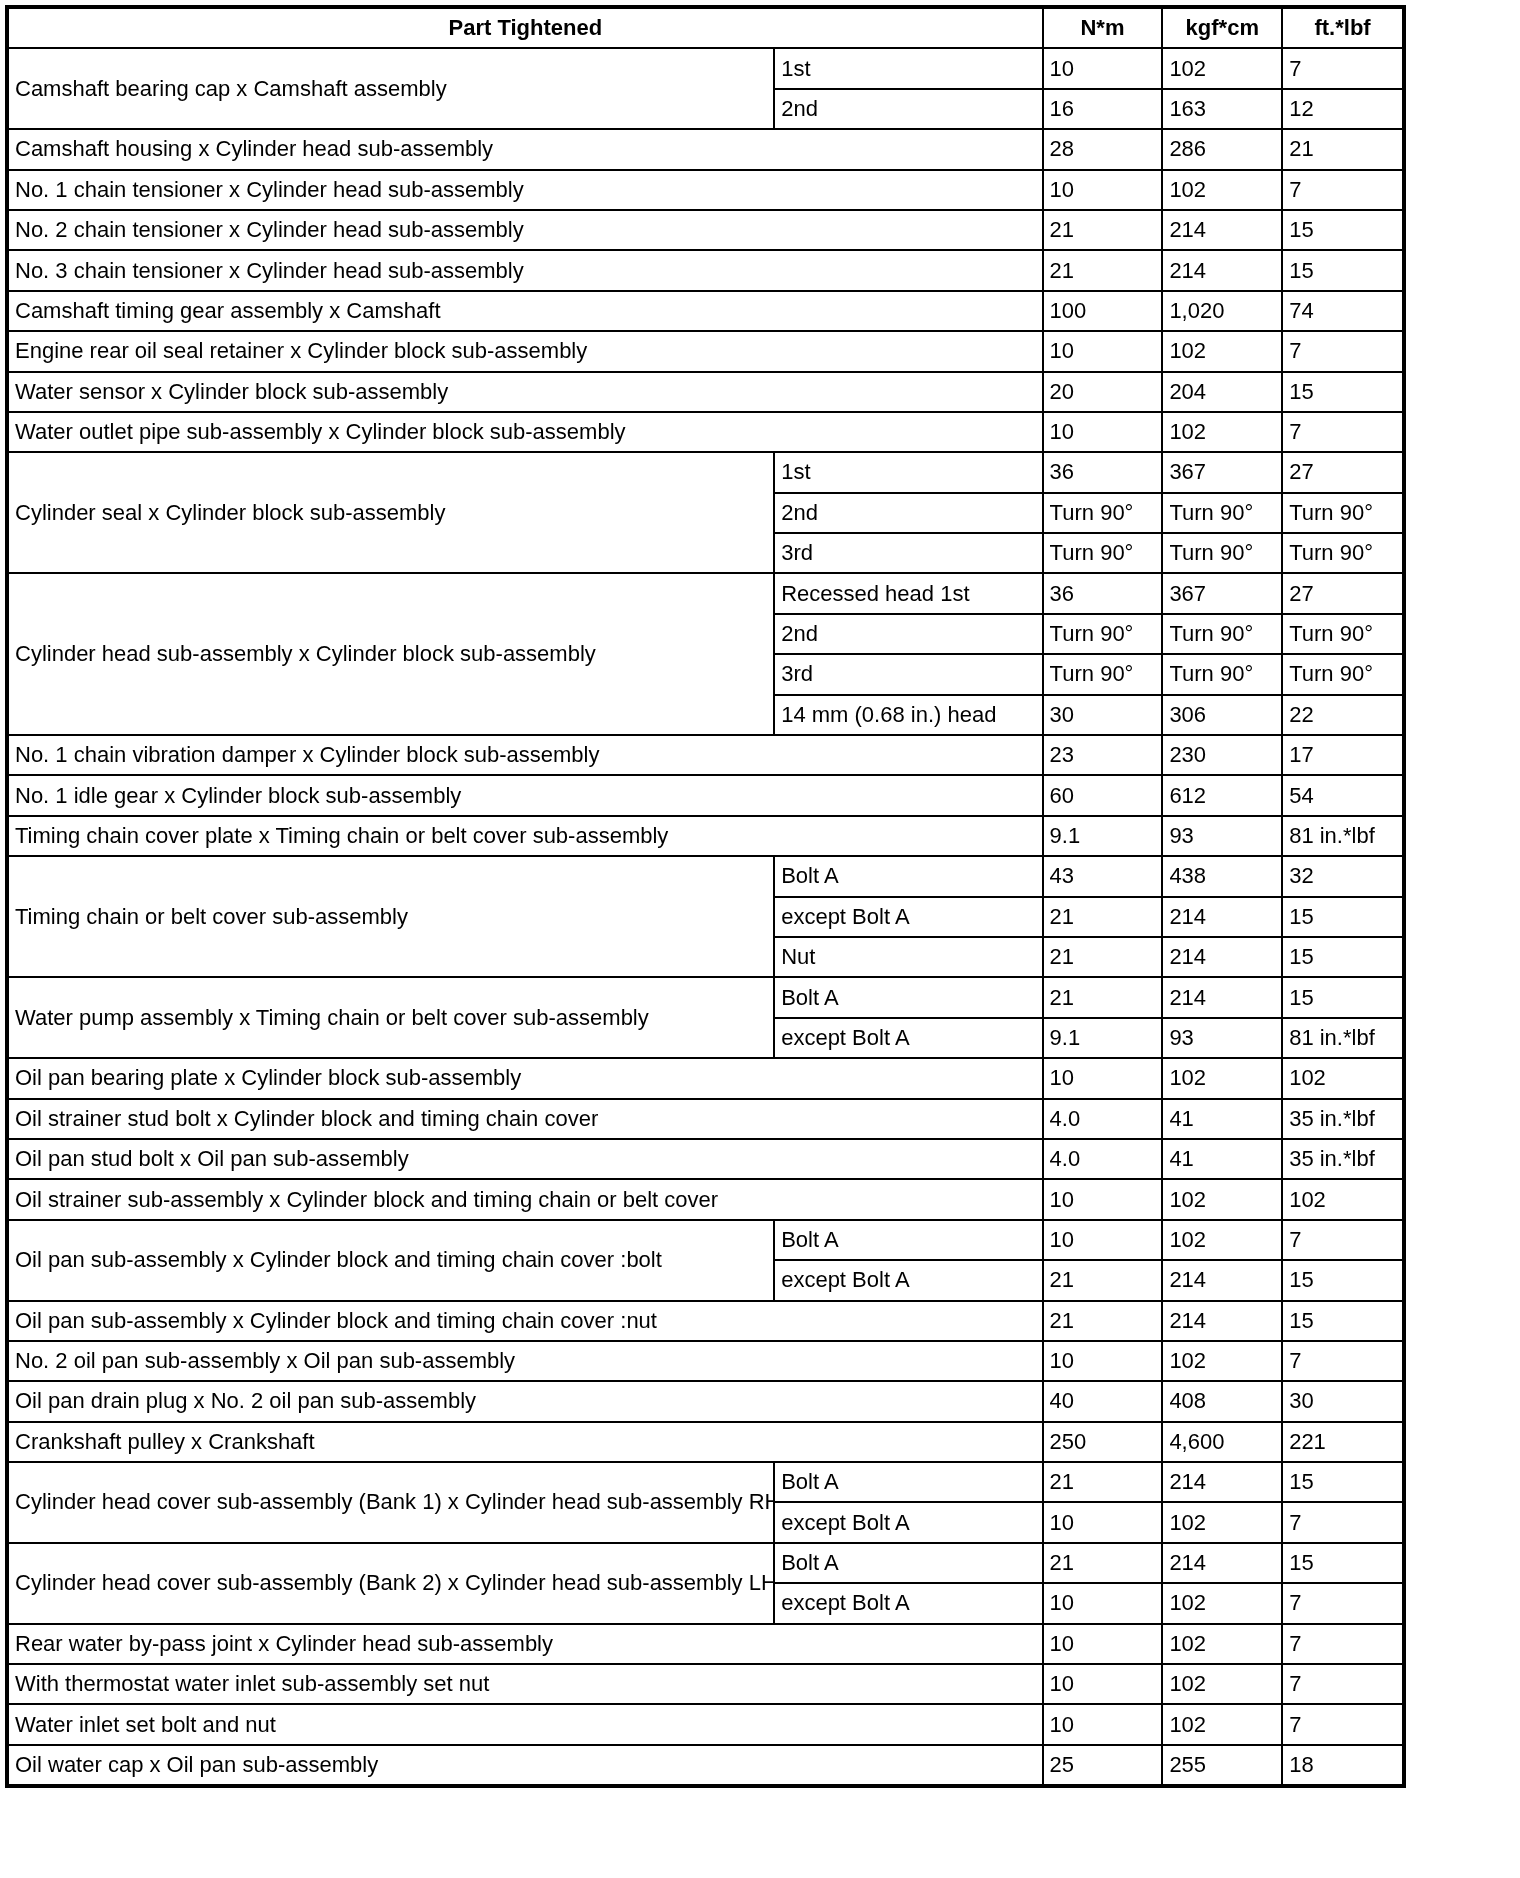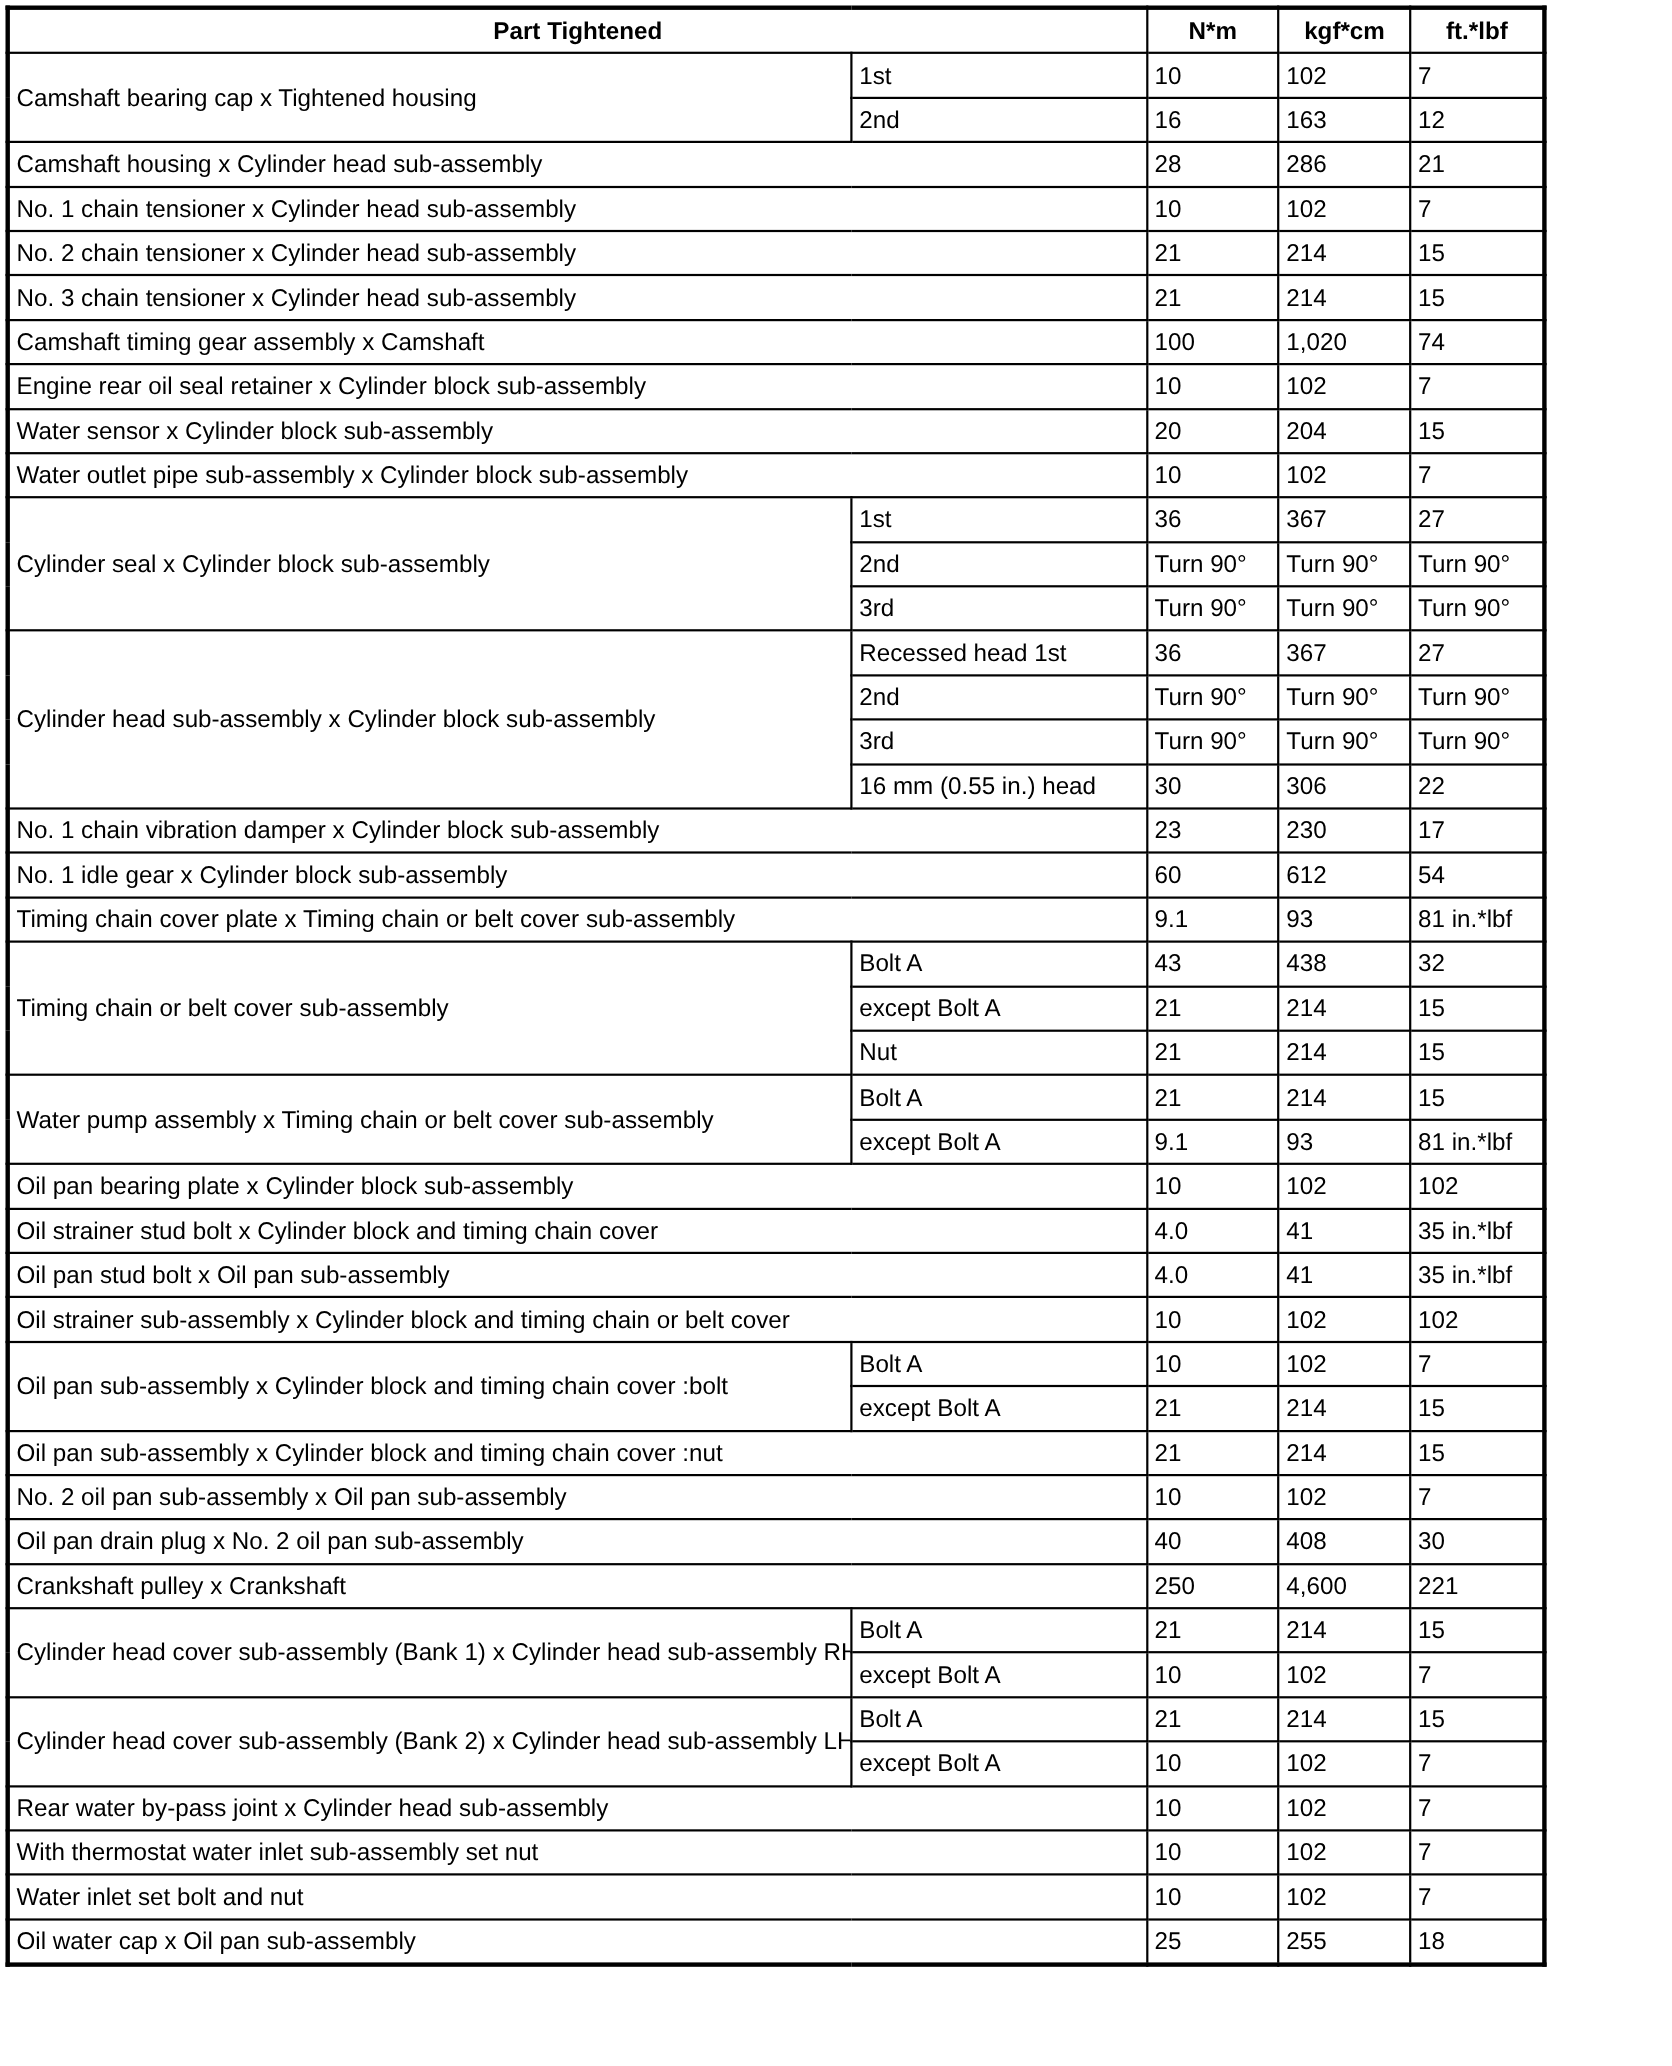--- a/index.html
+++ b/index.html
@@ -49,21 +49,21 @@
   <thead>
     <tr>
       <th colspan="2">Part Tightened</th>
       <th>N*m</th>
       <th>kgf*cm</th>
       <th>ft.*lbf</th>
     </tr>
   </thead>
   <tbody id="table-body">
       <tr>
-        <td rowspan="2">Camshaft bearing cap x Tightened housing</td>
+        <td rowspan="2">Camshaft bearing cap x Camshaft assembly</td>
         <td>1st</td>
         <td>10</td>
         <td>102</td>
         <td>7</td>
       </tr>
       <tr>
         <td>2nd</td>
         <td>16</td>
         <td>163</td>
         <td>12</td>
@@ -148,21 +148,21 @@
         <td>Turn 90°</td>
         <td>Turn 90°</td>
       </tr>
       <tr>
         <td>3rd</td>
         <td>Turn 90°</td>
         <td>Turn 90°</td>
         <td>Turn 90°</td>
       </tr>
       <tr>
-        <td>16 mm (0.55 in.) head</td>
+        <td>14 mm (0.68 in.) head</td>
         <td>30</td>
         <td>306</td>
         <td>22</td>
       </tr>
       <tr>
         <td colspan="2">No. 1 chain vibration damper x Cylinder block sub-assembly</td>
         <td>23</td>
         <td>230</td>
         <td>17</td>
       </tr>

